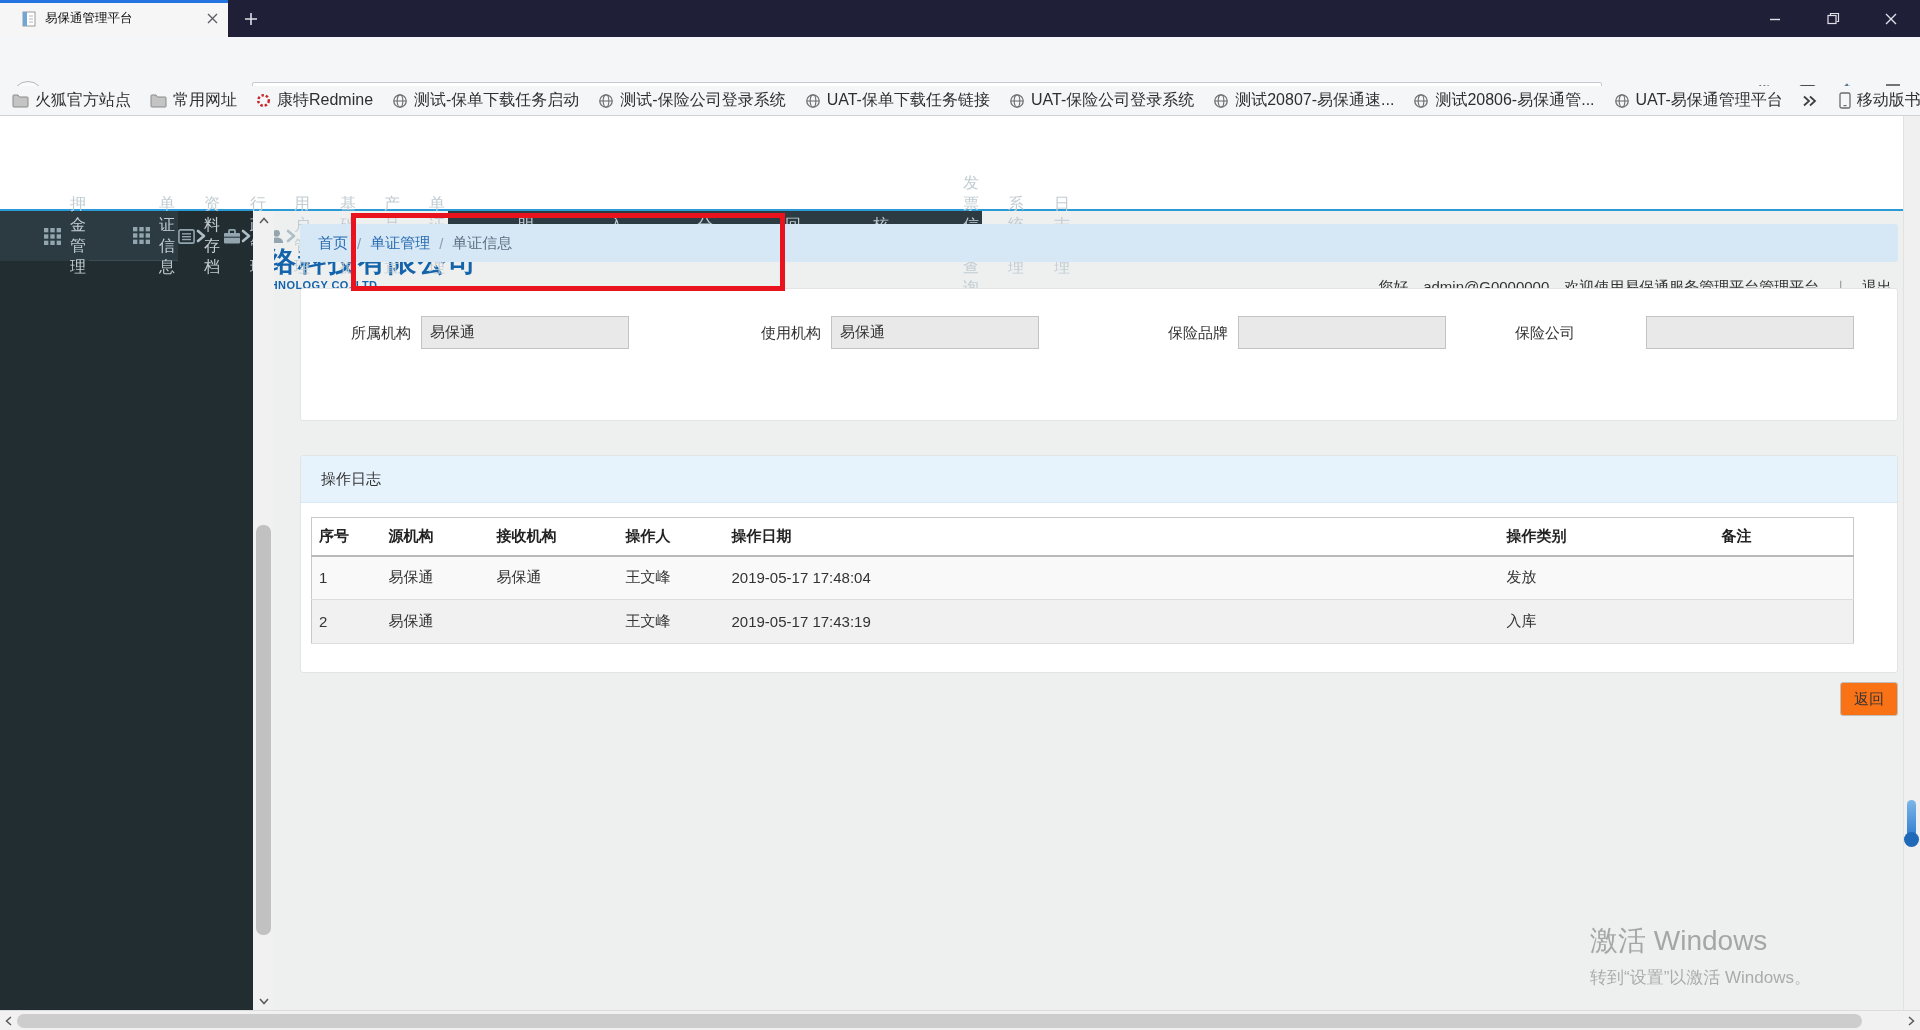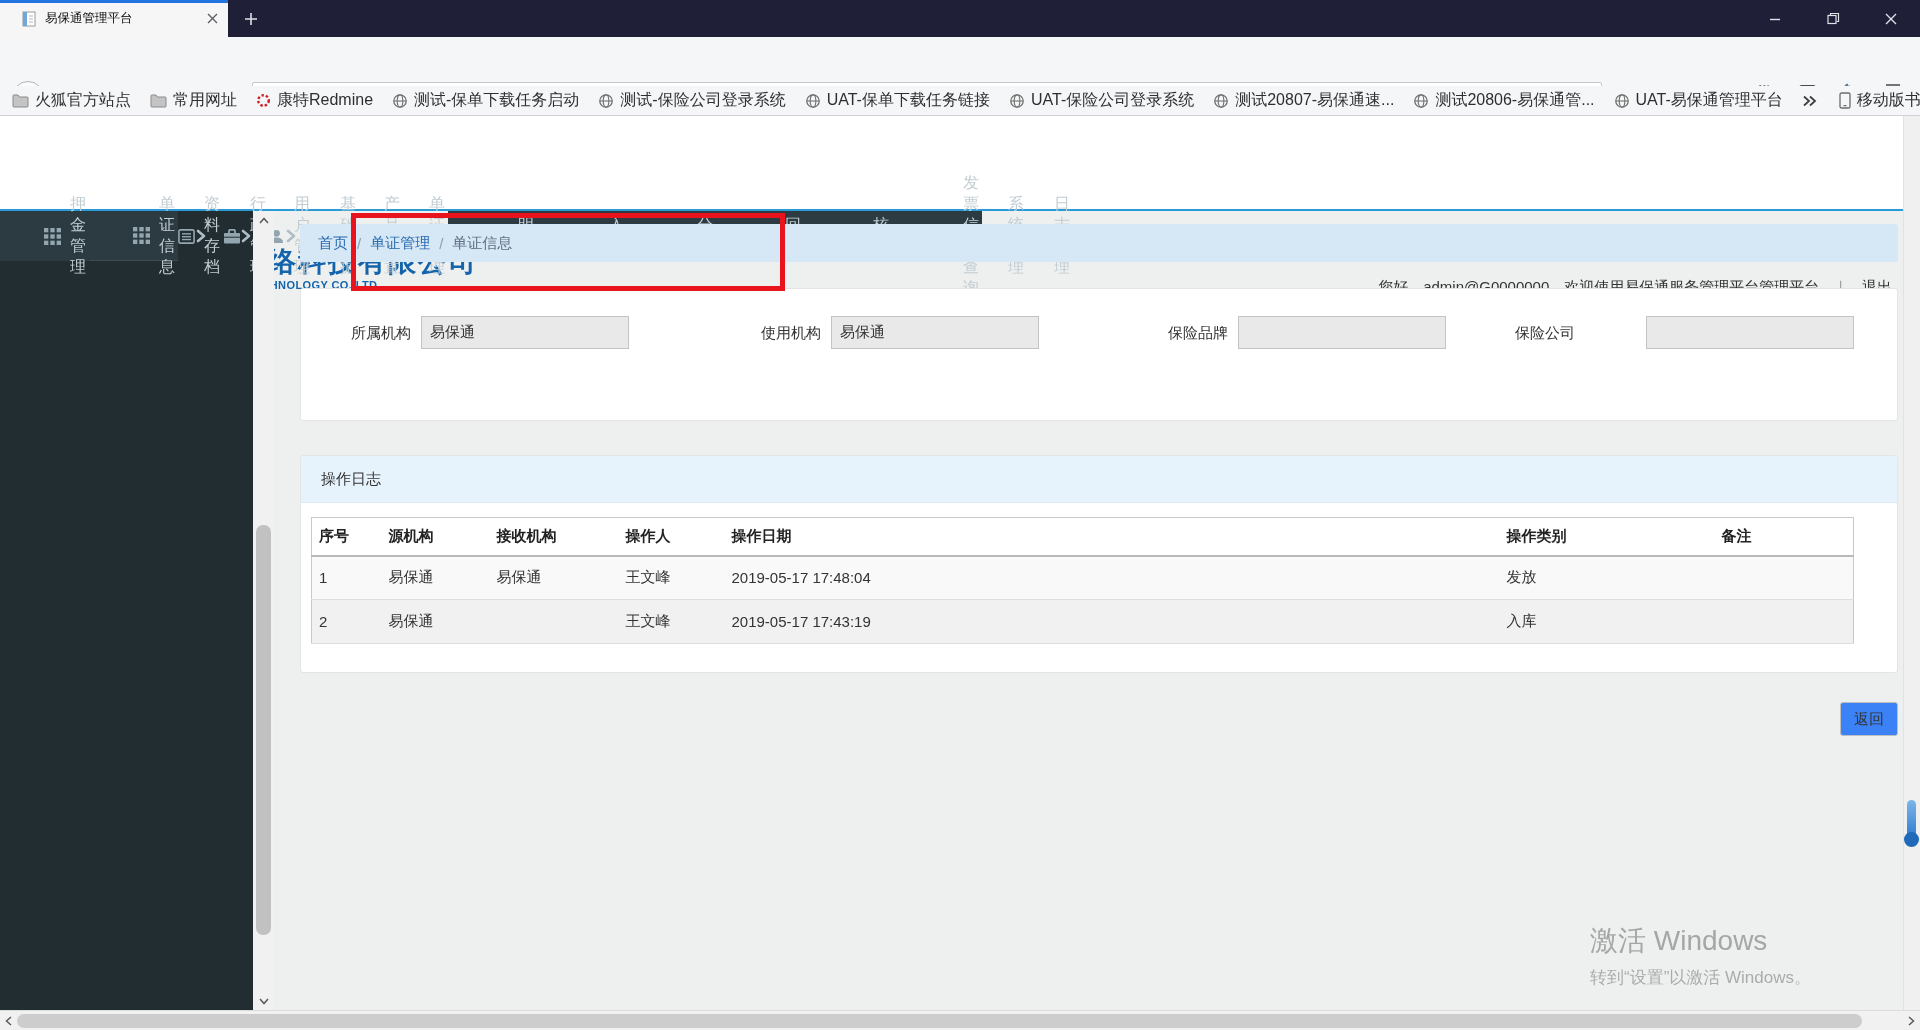--- a/index.html
+++ b/index.html
@@ -76,21 +76,21 @@
   .f-input { position:absolute; top:0; width:208px; height:33px; background:#e9e9e9; border:1px solid #c3c3c3; font-size:15px; color:#333; padding:0 8px; font-family:inherit; }
 
   .log-card { position:absolute; left:300px; top:455px; width:1598px; height:218px; background:#fff; border:1px solid #e4e4e4; border-radius:3px; }
   .log-head { height:47px; background:#e7f3fc; border-bottom:1px solid #d9e9f5; border-radius:3px 3px 0 0; display:flex; align-items:center; padding-left:20px; font-size:15px; color:#333; }
   .log-table { position:absolute; left:10px; top:61px; width:1542px; border-collapse:collapse; border:1px solid #c9c9c9; table-layout:fixed; }
   .log-table th { height:38px; background:#fff; font-size:15px; font-weight:bold; color:#222; text-align:left; padding-left:7px; border-bottom:2px solid #b9b9b9; }
   .log-table td { height:44px; font-size:15px; color:#333; padding-left:7px; border-bottom:1px solid #ddd; }
   .log-table tbody tr:nth-child(1) { background:#f9f9f9; }
   .log-table tbody tr:nth-child(2) { background:#f1f1f1; }
 
-  .back-btn { position:absolute; left:1840px; top:702px; width:58px; height:34px; background:#3b82f6; border:1px solid #bfbfbf; border-radius:3px; font-size:15px; color:#333; display:flex; align-items:center; justify-content:center; cursor:pointer; }
+  .back-btn { position:absolute; left:1840px; top:682px; width:58px; height:34px; background:#f97316; border:1px solid #bfbfbf; border-radius:3px; font-size:15px; color:#333; display:flex; align-items:center; justify-content:center; cursor:pointer; }
 
   .watermark { position:absolute; left:1590px; top:922px; color:#a6a6a6; }
   .wm1 { font-size:28px; }
   .wm2 { font-size:17px; margin-top:6px; color:#ababab; }
 
   
   .right-sb { position:absolute; left:1903px; top:116px; width:17px; height:894px; background:#f0f0f0; border-left:1px solid #e2e2e2; }
   .thermo { position:absolute; left:1907px; top:800px; width:9px; height:38px; background:linear-gradient(#7db6e8,#2e7bd0); border-radius:5px; }
   .thermo-bulb { position:absolute; left:1904px; top:832px; width:15px; height:15px; border-radius:50%; background:#1f69b8; }
   .bottom-sb { position:absolute; left:0; top:1010px; width:1920px; height:20px; background:#f1f1f1; border-top:1px solid #dcdcdc; }

